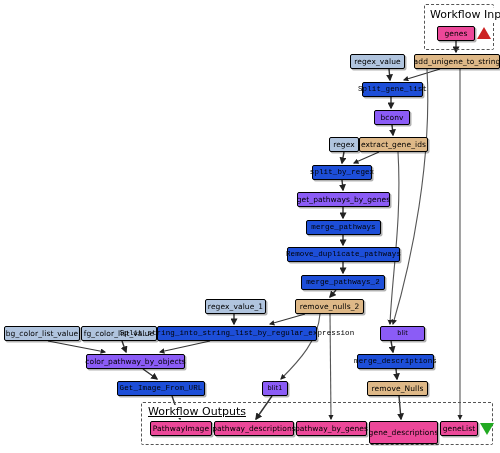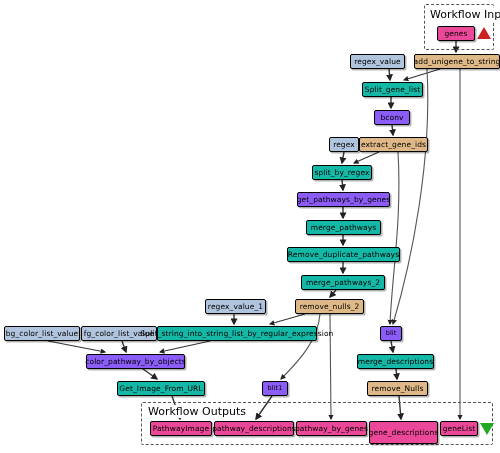--- a/index.html
+++ b/index.html
@@ -36,21 +36,21 @@
     line-height: 1;
     display: flex;
     align-items: center;
     justify-content: center;
     white-space: nowrap;
     color: #000000;
     text-align: center;
     letter-spacing: 0.1px;
     box-shadow: 1.5px 1.5px 0 rgba(0,0,0,0.30);
   }
-  .node.proc-purple   { background: #14b8a6; }
+  .node.proc-purple   { background: #1d4ed8; font-family: Liberation Mono, monospace; }
   .node.proc-green    { background: #8b5cf6; }
   .node.proc-tan      { background: #deb887; }
   .node.port-blue     { background: #b0c4de; }
   .node.input-blue    { background: #ec4899; }
   .node.output-blue   { background: #ec4899; }
 
   .group-box {
     position: absolute;
     box-sizing: border-box;
     border: 1px dashed #555555;
@@ -146,40 +146,40 @@
 
     <path d="M 272,396 L 256,419" stroke="#333" stroke-width="1.4" fill="none" marker-end="url(#arrow)"></path>
 
     <path d="M 399,396 L 401,419" stroke="#333" stroke-width="1.4" fill="none" marker-end="url(#arrow)"></path>
   </svg>
 
   <div class="group-box" style="left:424px; top:4px; width:70px; height:46px;"></div>
   <div class="group-label" style="left:428px; top:8px;">Workflow Inputs</div>
 
   <div class="group-box" style="left:141px; top:402px; width:352px; height:43px;"></div>
-  <div class="group-label" style="left:146px; top:405px;">Workflow Outputs</div>
+  <div class="group-label" style="left:146px; top:405px;text-decoration:underline;">Workflow Outputs</div>
 
   <div class="node input-blue" style="left:437px; top:26px; width:38px; height:15px;">genes</div>
   <div class="node port-blue" style="left:350px; top:54px; width:55px; height:15px;">regex_value</div>
   <div class="node proc-tan" style="left:414px; top:54px; width:86px; height:15px;">add_unigene_to_string</div>
   <div class="node proc-purple" style="left:362px; top:82px; width:61px; height:15px;">Split_gene_list</div>
   <div class="node proc-green" style="left:374px; top:110px; width:36px; height:15px;">bconv</div>
   <div class="node port-blue" style="left:329px; top:137px; width:30px; height:15px;">regex</div>
   <div class="node proc-tan" style="left:359px; top:137px; width:69px; height:15px;">extract_gene_ids</div>
   <div class="node proc-purple" style="left:312px; top:165px; width:60px; height:15px;">split_by_regex</div>
   <div class="node proc-green" style="left:297px; top:192px; width:93px; height:15px;">get_pathways_by_genes</div>
   <div class="node proc-purple" style="left:306px; top:220px; width:75px; height:15px;">merge_pathways</div>
   <div class="node proc-purple" style="left:287px; top:247px; width:113px; height:15px;">Remove_duplicate_pathways</div>
   <div class="node proc-purple" style="left:301px; top:275px; width:84px; height:15px;">merge_pathways_2</div>
   <div class="node port-blue" style="left:205px; top:299px; width:61px; height:15px;">regex_value_1</div>
   <div class="node proc-tan" style="left:295px; top:299px; width:69px; height:15px;">remove_nulls_2</div>
   <div class="node port-blue" style="left:4px; top:326px; width:76px; height:15px;">bg_color_list_value</div>
   <div class="node port-blue" style="left:81px; top:326px; width:76px; height:15px;">fg_color_list_value</div>
   <div class="node proc-purple" style="left:157px; top:326px; width:160px; height:15px;">Split_string_into_string_list_by_regular_expression</div>
-  <div class="node proc-green" style="left:380px; top:326px; width:22px; height:15px; font-size:6.5px;">blit</div>
+  <div class="node proc-green" style="left:380px; top:326px; width:45px; height:15px; font-size:6.5px;">blit</div>
   <div class="node proc-green" style="left:86px; top:354px; width:99px; height:15px;">color_pathway_by_objects</div>
   <div class="node proc-purple" style="left:357px; top:354px; width:77px; height:15px;">merge_descriptions</div>
   <div class="node proc-purple" style="left:117px; top:381px; width:88px; height:15px;">Get_Image_From_URL</div>
   <div class="node proc-green" style="left:262px; top:381px; width:26px; height:15px; font-size:6.5px;">blit1</div>
   <div class="node proc-tan" style="left:367px; top:381px; width:61px; height:15px;">remove_Nulls</div>
 
   <div class="node output-blue" style="left:150px; top:421px; width:62px; height:15px;">PathwayImage</div>
   <div class="node output-blue" style="left:214px; top:421px; width:80px; height:15px;">pathway_descriptions</div>
   <div class="node output-blue" style="left:296px; top:421px; width:71px; height:15px;">pathway_by_genes</div>
   <div class="node output-blue" style="left:369px; top:421px; width:69px; height:23px;text-align:right;">gene_descriptions</div>

